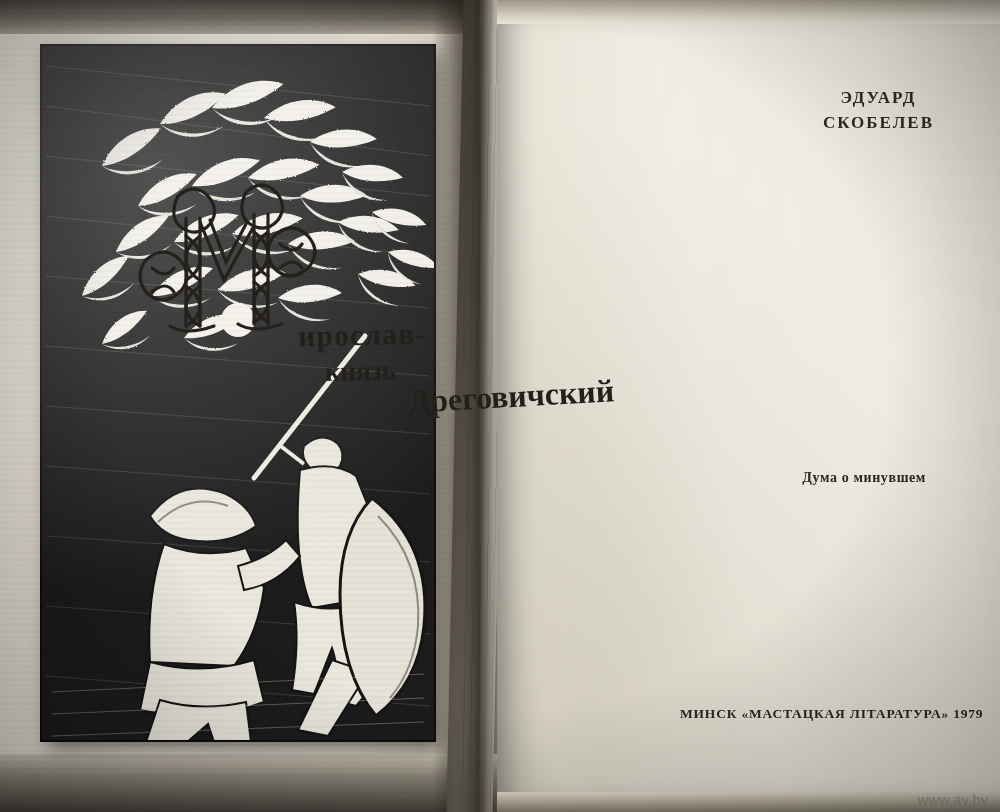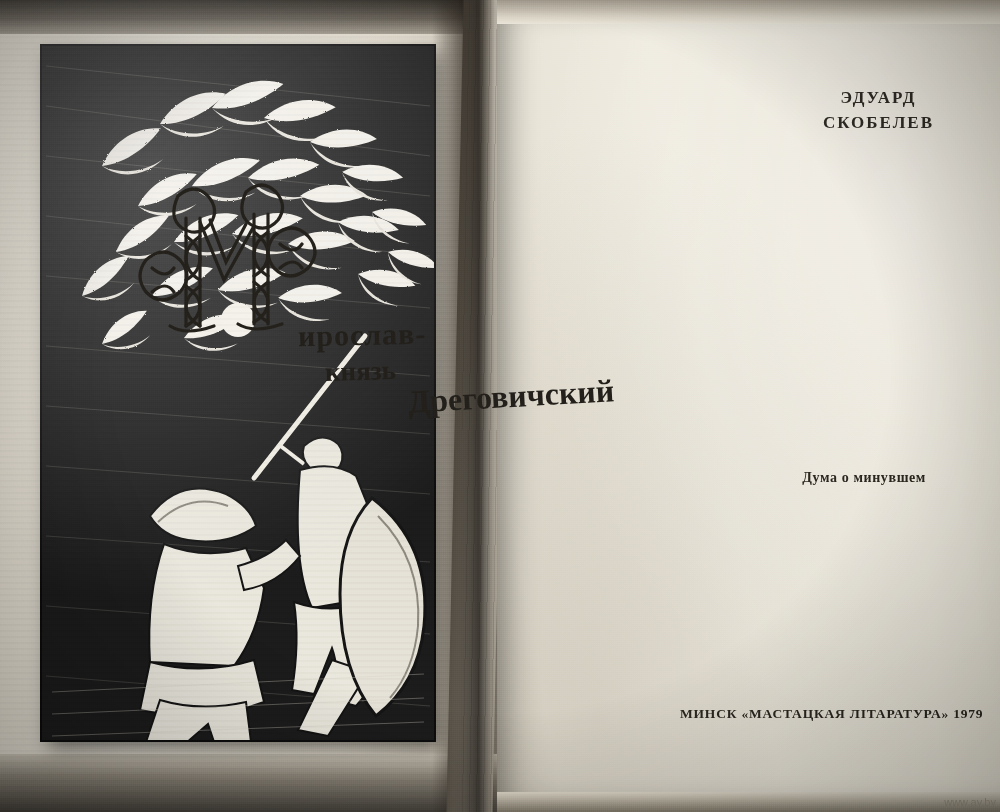--- a/index.html
+++ b/index.html
@@ -201,23 +201,23 @@
     left: 680px; top: 706px;
     font-family: "Liberation Serif", serif;
     font-size: 13.5px;
     font-weight: bold;
     letter-spacing: .8px;
     color: #2a2720;
     white-space: nowrap;
   }
   .watermark {
     position: absolute;
-    right: 4px; bottom: 4px;
+    right: 12px; bottom: 4px;
     font-family: "Liberation Sans", sans-serif;
-    font-size: 11px;
+    font-size: 15px;
     color: #6b655a;
     opacity: .85;
   }
   
   .grain {
     position: absolute; inset: 0;
     pointer-events: none;
     background-image:
       repeating-linear-gradient(0deg, rgba(255,255,255,0.018) 0 1px, rgba(0,0,0,0.018) 1px 2px),
       repeating-linear-gradient(90deg, rgba(255,255,255,0.015) 0 1px, rgba(0,0,0,0.015) 1px 2px);

